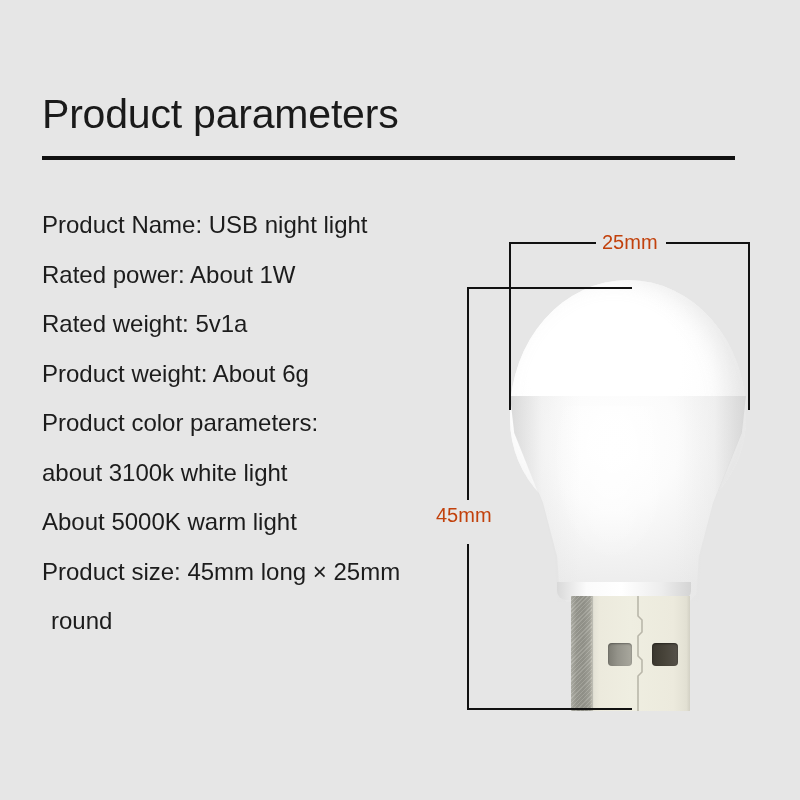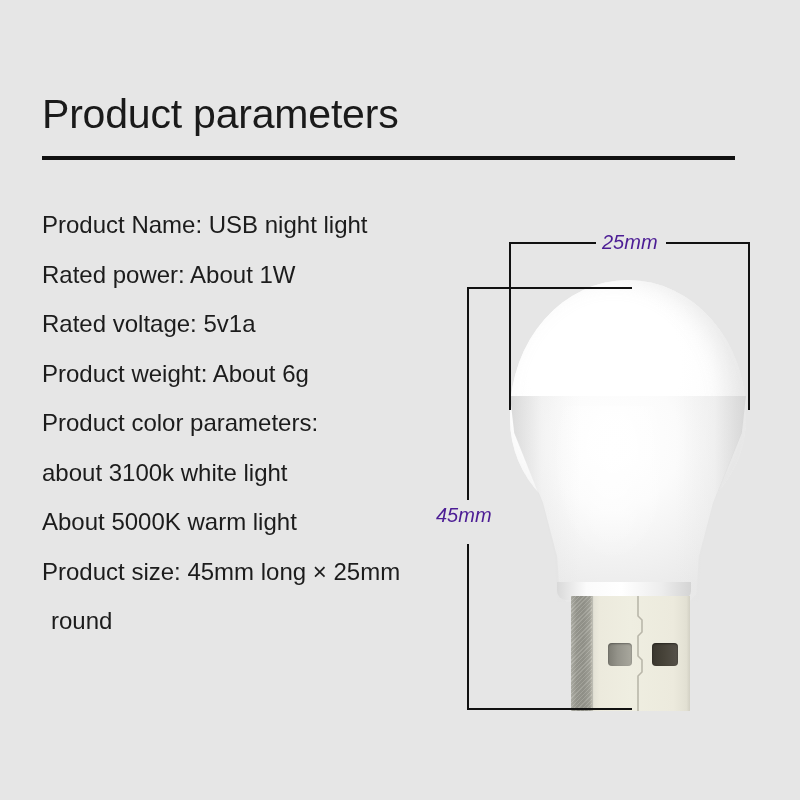--- a/index.html
+++ b/index.html
@@ -201,40 +201,39 @@
   .dim-line {
     position: absolute;
     background: #111111;
   }
   .dim-h { height: 2px; }
   .dim-v { width: 2px; }
 
   .dim-label {
     position: absolute;
     font-size: 20px;
-    color: #4c1d95;
+    color: #c2410c;
     background: #e6e6e6;
     line-height: 1;
     padding: 0 6px;
     white-space: nowrap;
-    font-style: italic;
   }
 </style>
 </head>
 <body>
 
 <div id="page">
 
   <div id="title">Product parameters</div>
   <div id="title-rule"></div>
 
   <div id="spec-list">
     <div class="spec-line">Product Name: USB night light</div>
     <div class="spec-line">Rated power: About 1W</div>
-    <div class="spec-line">Rated voltage: 5v1a</div>
+    <div class="spec-line">Rated weight: 5v1a</div>
     <div class="spec-line">Product weight: About 6g</div>
     <div class="spec-line">Product color parameters:</div>
     <div class="spec-line">about 3100k white light</div>
     <div class="spec-line">About 5000K warm light</div>
     <div class="spec-line">Product size: 45mm long × 25mm</div>
     <div class="spec-line indent">round</div>
   </div>
 
   <div id="photo">
 

